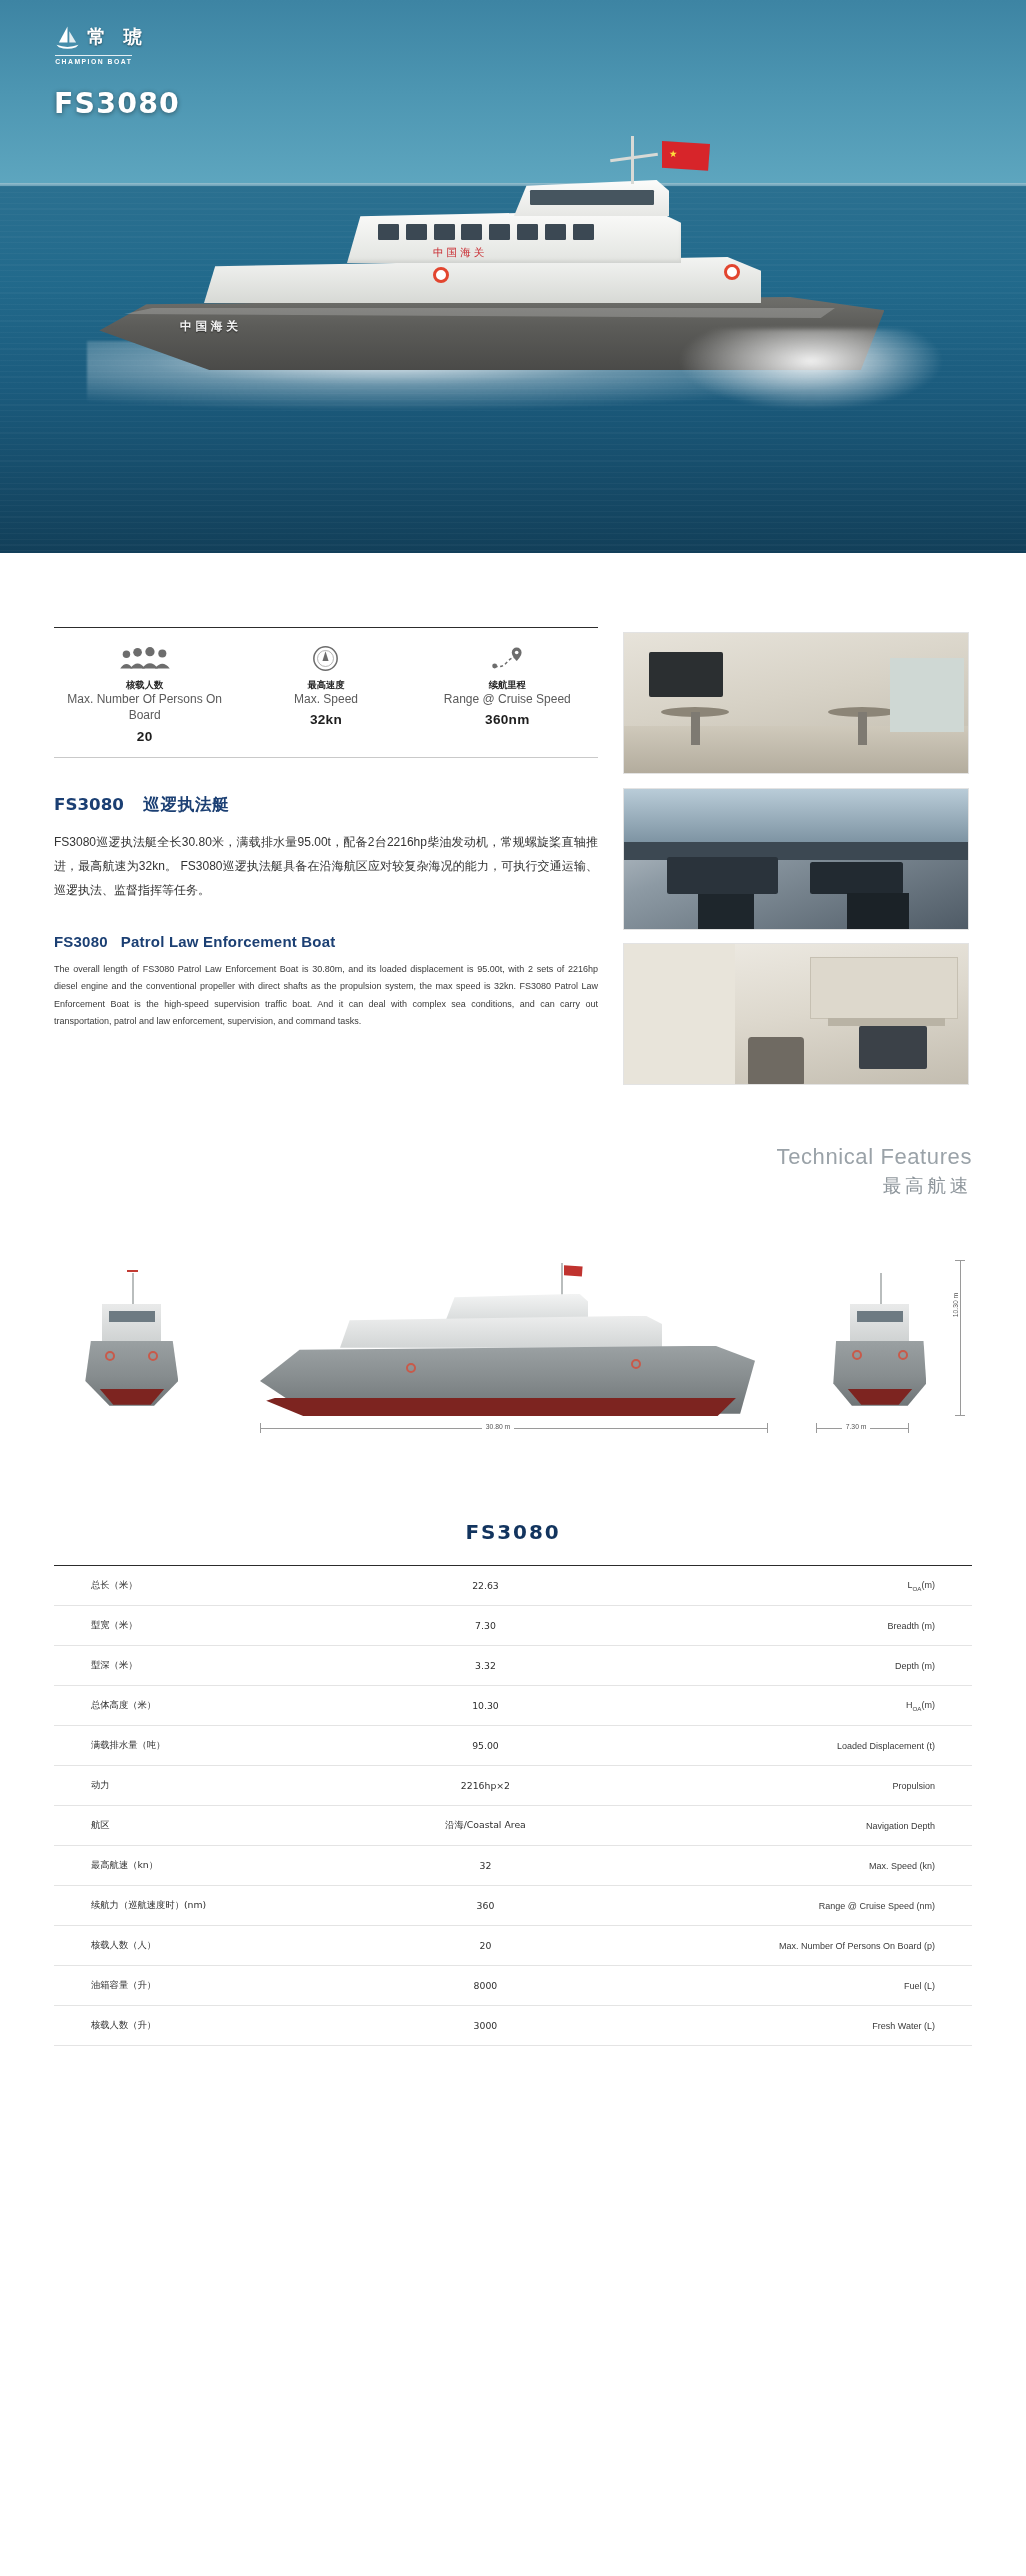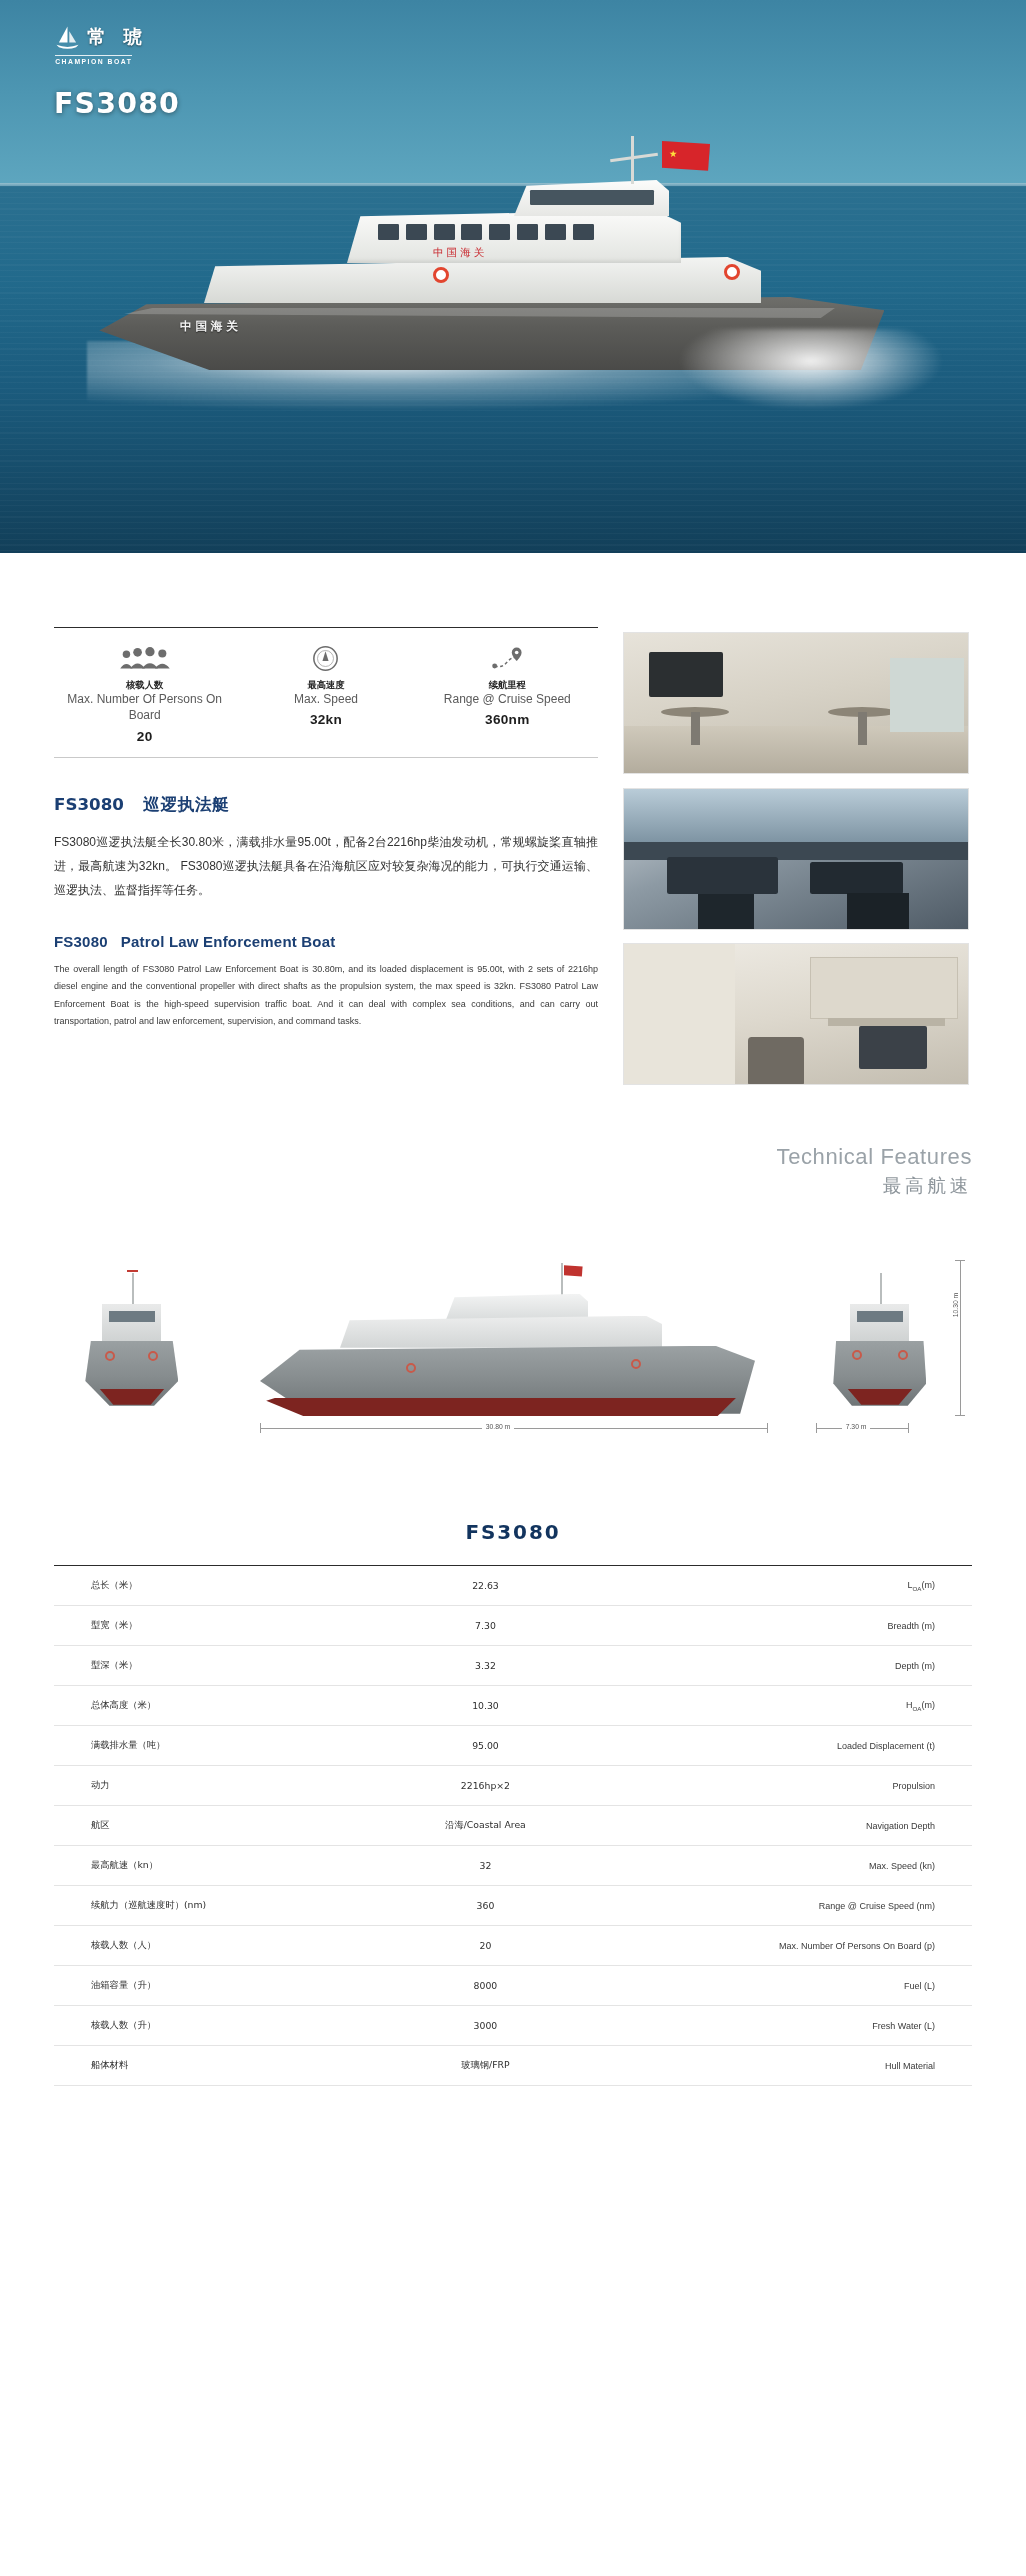--- a/index.html
+++ b/index.html
@@ -497,23 +497,18 @@
         <tr>
           <td class="c-cn">油箱容量（升）</td>
           <td class="c-val">8000</td>
           <td class="c-en">Fuel (L)</td>
         </tr>
         <tr>
           <td class="c-cn">核载人数（升）</td>
           <td class="c-val">3000</td>
           <td class="c-en">Fresh Water (L)</td>
         </tr>
-        <tr>
-          <td class="c-cn">船体材料</td>
-          <td class="c-val">玻璃钢/FRP</td>
-          <td class="c-en">Hull Material</td>
-        </tr>
       </tbody>
     </table>
   </div>
 
 </div>
 
 
 </body></html>

